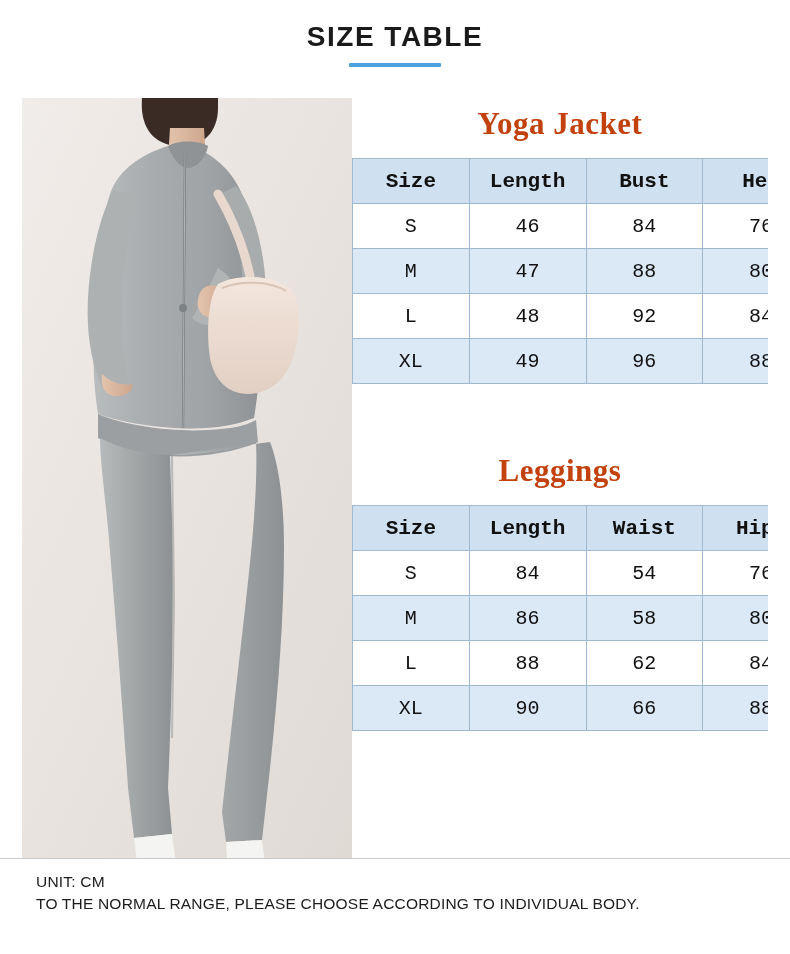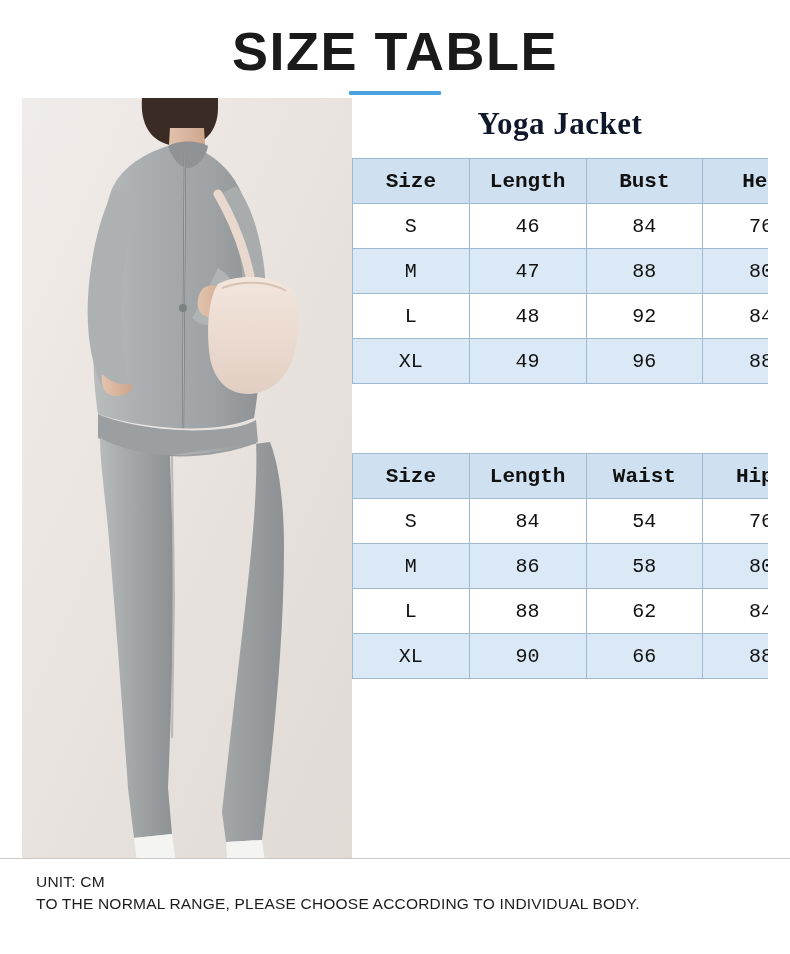--- a/index.html
+++ b/index.html
@@ -26,21 +26,21 @@
     position: absolute;
     top: 0;
     left: 0;
     width: 790px;
     height: 98px;
     text-align: center;
   }
   .header-title {
     margin: 0;
     padding-top: 22px;
-    font-size: 54px;
+    font-size: 28px;
     font-weight: bold;
     letter-spacing: 1.5px;
     color: #1a1a1a;
     font-family: "Liberation Sans", sans-serif;
     line-height: 1.1;
   }
   .header-underline {
     width: 92px;
     height: 4px;
     background: #4aa3e0;
@@ -87,21 +87,21 @@
   }
   .block-jacket { top: 8px; }
   .block-leggings { top: 355px; }
 
   .table-title {
     margin: 0 0 16px 0;
     text-align: center;
     font-family: "Liberation Serif", serif;
     font-size: 31px;
     font-weight: bold;
-    color: #0f172a;
+    color: #c2410c;
     letter-spacing: 0.5px;
   }
   table.size-table {
     border-collapse: collapse;
     width: 468px;
     table-layout: fixed;
     font-family: Liberation Mono, monospace;
   }
   table.size-table th,
   table.size-table td {
@@ -288,20 +288,21 @@
               <td>XL</td>
               <td>49</td>
               <td>96</td>
               <td>88</td>
             </tr>
           </tbody>
         </table>
       </div>
 
       <div class="table-block block-leggings">
+        <h2 class="table-title">Leggings</h2>
         <table class="size-table">
           <thead>
             <tr>
               <th>Size</th>
               <th>Length</th>
               <th>Waist</th>
               <th>Hips</th>
             </tr>
           </thead>
           <tbody>

